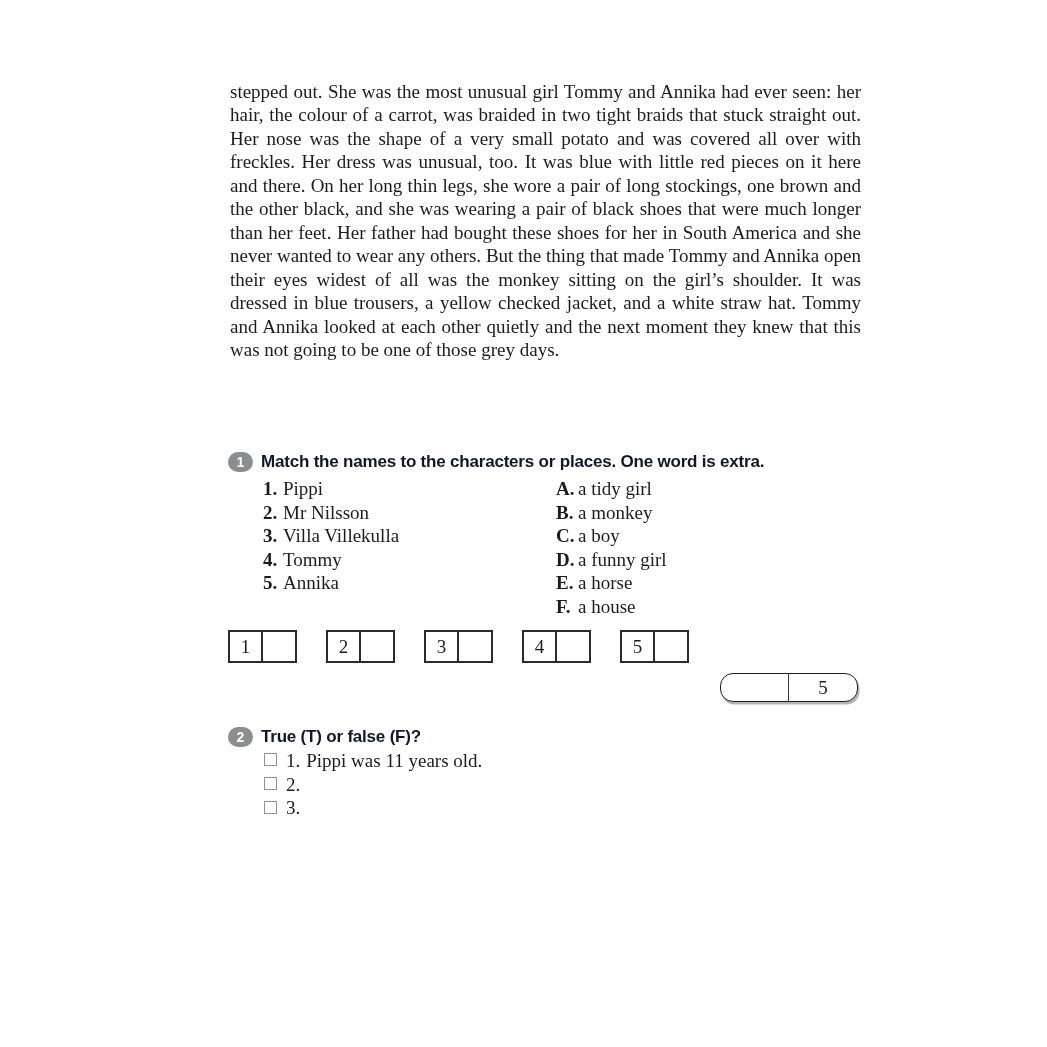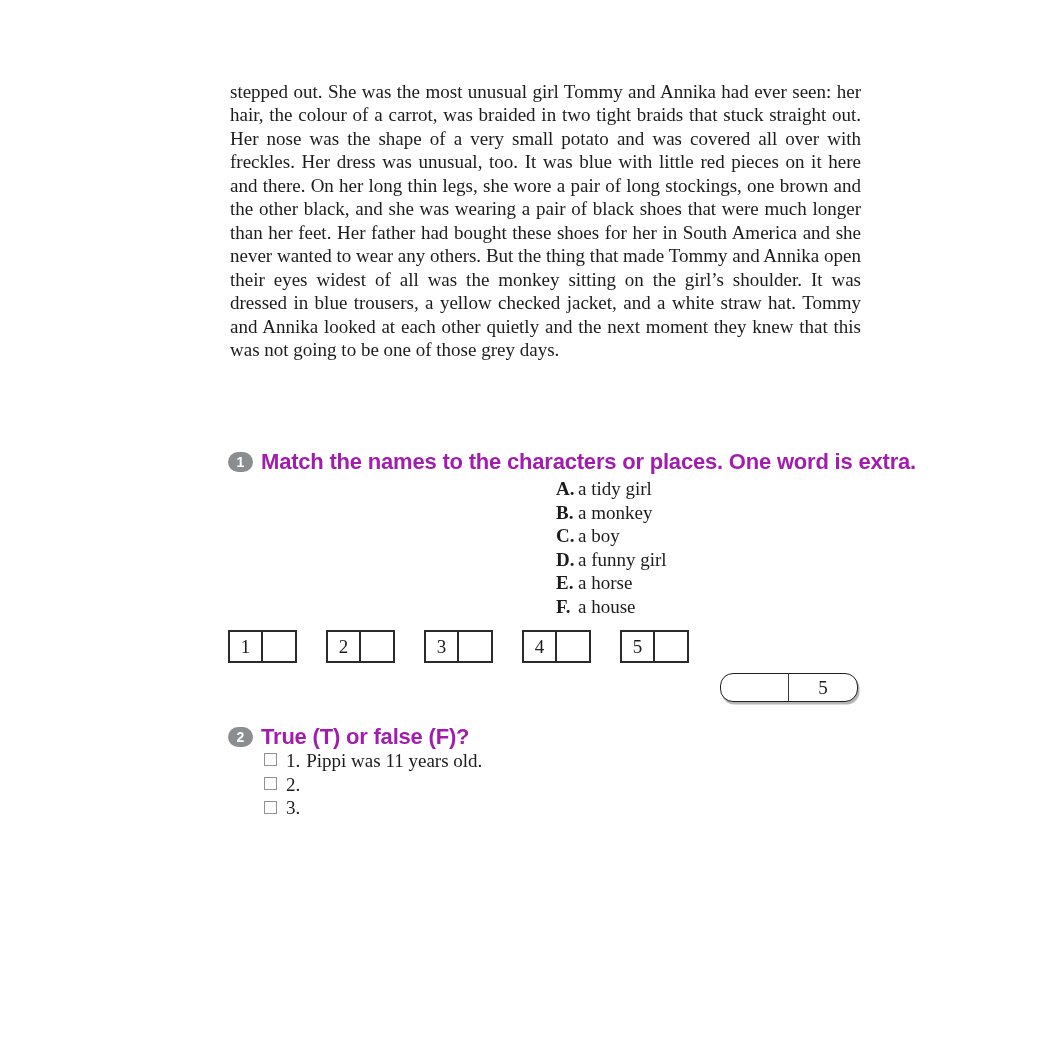--- a/index.html
+++ b/index.html
@@ -47,23 +47,23 @@
     font-weight: bold;
     font-size: 14px;
     display: flex;
     align-items: center;
     justify-content: center;
     flex: 0 0 auto;
   }
   .ex-title {
     font-family: "Liberation Sans", "DejaVu Sans", sans-serif;
     font-weight: bold;
-    font-size: 22px;
+    font-size: 17px;
     letter-spacing: -0.2px;
-    color: #a21caf;
+    color: #0f172a;
     white-space: nowrap;
   }
 
   
   .match-col {
     position: absolute;
     top: 477px;
     font-size: 19px;
     line-height: 23.6px;
     color: #1c1c1c;
@@ -175,20 +175,27 @@
 
 <div class="page">
 
   <p class="passage">stepped out. She was the most unusual girl Tommy and Annika had ever seen: her hair, the colour of a carrot, was braided in two tight braids that stuck straight out. Her nose was the shape of a very small potato and was covered all over with freckles. Her dress was unusual, too. It was blue with little red pieces on it here and there. On her long thin legs, she wore a pair of long stockings, one brown and the other black, and she was wearing a pair of black shoes that were much longer than her feet. Her father had bought these shoes for her in South America and she never wanted to wear any others. But the thing that made Tommy and Annika open their eyes widest of all was the monkey sitting on the girl’s shoulder. It was dressed in blue trousers, a yellow checked jacket, and a white straw hat. Tommy and Annika looked at each other quietly and the next moment they knew that this was not going to be one of those grey days.</p>
 
   <div class="ex-header h1">
     <span class="badge">1</span>
     <span class="ex-title">Match the names to the characters or places. One word is extra.</span>
   </div>
 
+  <div class="match-col left">
+    <div class="match-row"><span class="item-key">1.</span><span>Pippi</span></div>
+    <div class="match-row"><span class="item-key">2.</span><span>Mr Nilsson</span></div>
+    <div class="match-row"><span class="item-key">3.</span><span>Villa Villekulla</span></div>
+    <div class="match-row"><span class="item-key">4.</span><span>Tommy</span></div>
+    <div class="match-row"><span class="item-key">5.</span><span>Annika</span></div>
+  </div>
 
   <div class="match-col right">
     <div class="match-row"><span class="item-key">A.</span><span>a tidy girl</span></div>
     <div class="match-row"><span class="item-key">B.</span><span>a monkey</span></div>
     <div class="match-row"><span class="item-key">C.</span><span>a boy</span></div>
     <div class="match-row"><span class="item-key">D.</span><span>a funny girl</span></div>
     <div class="match-row"><span class="item-key">E.</span><span>a horse</span></div>
     <div class="match-row"><span class="item-key">F.</span><span>a house</span></div>
   </div>
 

